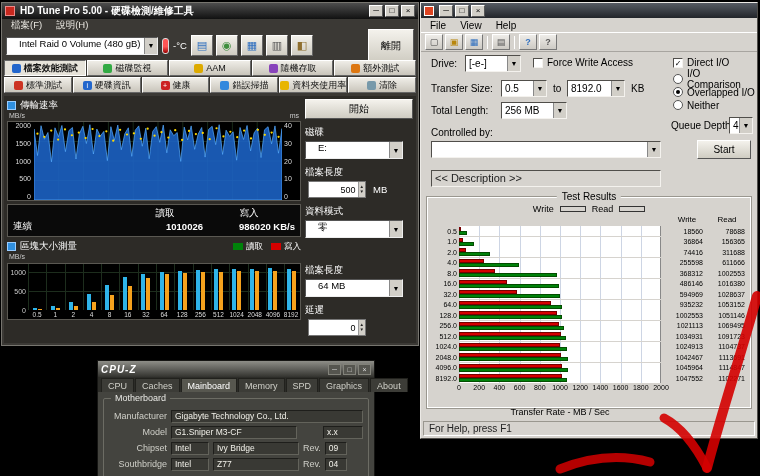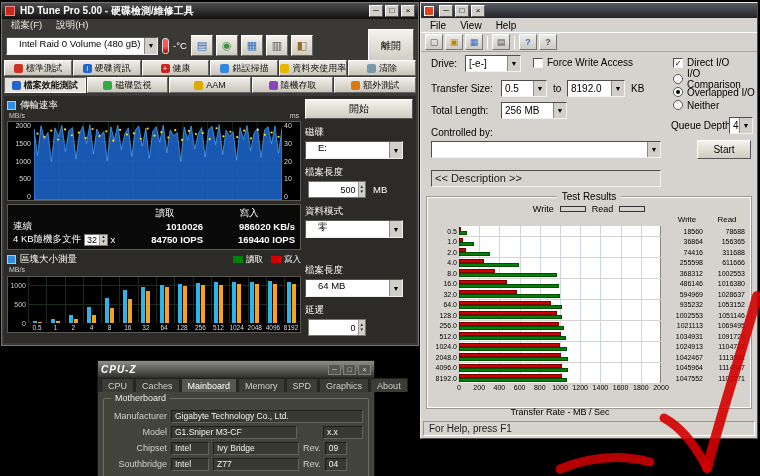--- a/index.html
+++ b/index.html
@@ -164,65 +164,65 @@
         <div class="hd-toolbtn">
           <span style="color: rgb(85, 85, 85);">▥</span>
         </div>
         <div class="hd-toolbtn">
           <span style="color: rgb(143, 111, 47);">◧</span>
         </div>
       </span>
     <button class="btn3d hd-exit">離開</button>
   </div>
   <div class="hd-tabs">
-      <div class="hd-tab">
-        <span class="hd-tab-ic" style="background: rgb(204, 51, 34);"></span>
-        <span>標準測試</span>
-      </div>
-      <div class="hd-tab">
-        <span class="hd-tab-ic" style="background: rgb(34, 102, 204);">i</span>
-        <span>硬碟資訊</span>
-      </div>
-      <div class="hd-tab">
-        <span class="hd-tab-ic" style="background: rgb(204, 34, 34);">+</span>
-        <span>健康</span>
-      </div>
-      <div class="hd-tab">
-        <span class="hd-tab-ic" style="background: rgb(51, 136, 221);"></span>
-        <span>錯誤掃描</span>
-      </div>
-      <div class="hd-tab">
-        <span class="hd-tab-ic" style="background: rgb(232, 181, 0);"></span>
-        <span>資料夾使用率</span>
-      </div>
-      <div class="hd-tab">
-        <span class="hd-tab-ic" style="background: rgb(119, 153, 170);"></span>
-        <span>清除</span>
-      </div>
-    </div>
-  <div class="hd-tabs">
       <div class="hd-tab active">
         <span class="hd-tab-ic" style="background: rgb(34, 102, 204);"></span>
         <span>檔案效能測試</span>
       </div>
       <div class="hd-tab">
         <span class="hd-tab-ic" style="background: rgb(51, 170, 68);"></span>
         <span>磁碟監視</span>
       </div>
       <div class="hd-tab">
         <span class="hd-tab-ic" style="background: rgb(221, 170, 0);"></span>
         <span>AAM</span>
       </div>
       <div class="hd-tab">
         <span class="hd-tab-ic" style="background: rgb(136, 68, 187);"></span>
         <span>隨機存取</span>
       </div>
       <div class="hd-tab">
         <span class="hd-tab-ic" style="background: rgb(221, 119, 17);"></span>
         <span>額外測試</span>
+      </div>
+    </div>
+  <div class="hd-tabs">
+      <div class="hd-tab">
+        <span class="hd-tab-ic" style="background: rgb(204, 51, 34);"></span>
+        <span>標準測試</span>
+      </div>
+      <div class="hd-tab">
+        <span class="hd-tab-ic" style="background: rgb(34, 102, 204);">i</span>
+        <span>硬碟資訊</span>
+      </div>
+      <div class="hd-tab">
+        <span class="hd-tab-ic" style="background: rgb(204, 34, 34);">+</span>
+        <span>健康</span>
+      </div>
+      <div class="hd-tab">
+        <span class="hd-tab-ic" style="background: rgb(51, 136, 221);"></span>
+        <span>錯誤掃描</span>
+      </div>
+      <div class="hd-tab">
+        <span class="hd-tab-ic" style="background: rgb(232, 181, 0);"></span>
+        <span>資料夾使用率</span>
+      </div>
+      <div class="hd-tab">
+        <span class="hd-tab-ic" style="background: rgb(119, 153, 170);"></span>
+        <span>清除</span>
       </div>
     </div>
 
   <div class="hd-client">
     <div class="hd-left">
       <div class="sec-head">
         <span class="sec-ic"></span>
         <span>傳輸速率</span>
       </div>
       <div class="unit-row">
@@ -304,35 +304,20 @@
           <span class="hdt-write hd-col-head">寫入</span>
         </div>
         <div>
             <div class="hdt-row">
               <span class="hdt-label">
                 <span>連續</span>
               </span>
               <span class="hdt-read">1010026</span>
               <span class="hdt-write">986020 KB/s</span>
             </div>
-            <div class="hdt-row">
-              <span class="hdt-label">
-                <span>4 KB隨機多文件</span>
-                <span class="mini-spin">
-                  <span class="val">32</span>
-                  <span class="spin-col">
-                    <span>▲</span>
-                    <span>▼</span>
-                  </span>
-                </span>
-                <span>x</span>
-              </span>
-              <span class="hdt-read">84750 IOPS</span>
-              <span class="hdt-write">169440 IOPS</span>
-            </div>
           </div>
       </div>
       <div class="sec-head" style="margin-top:3px;">
         <span class="sec-ic"></span>
         <span>區塊大小測量</span>
         <span class="sp"></span>
         <span><span class="blk-leg-item">
               <span class="blk-sw" style="background: rgb(0, 130, 10);"></span>
               <span>讀取</span>
             </span><span class="blk-leg-item">

